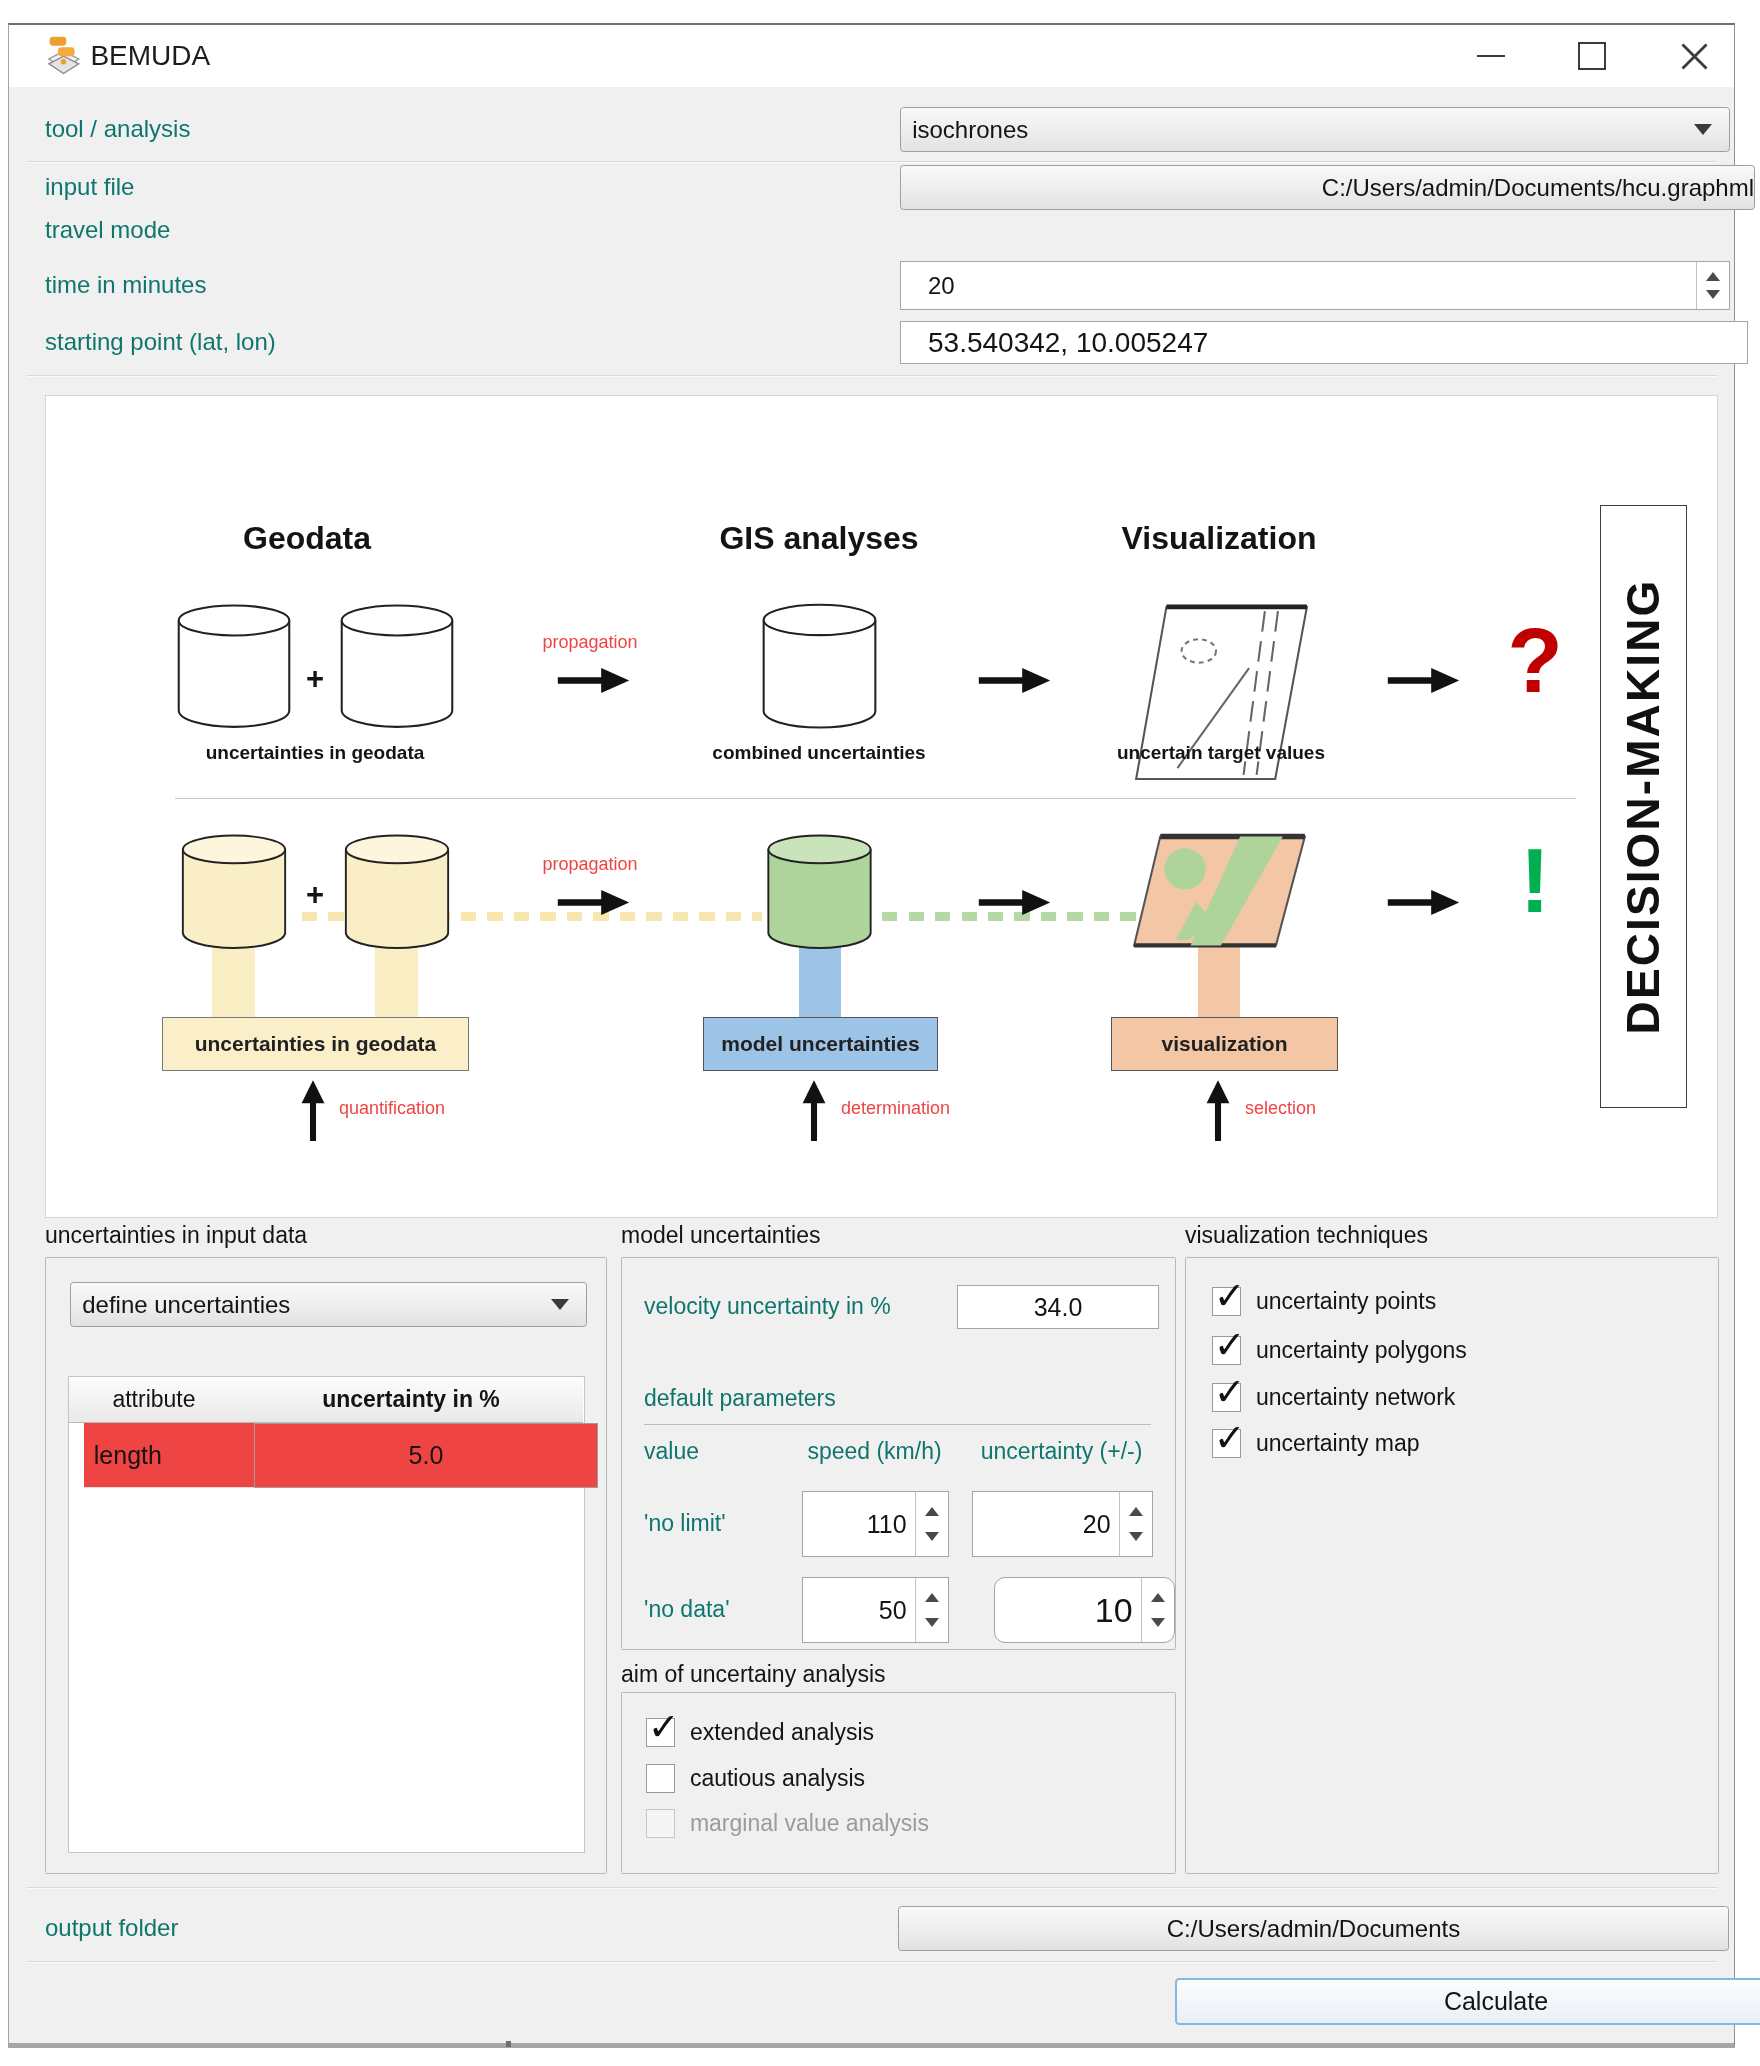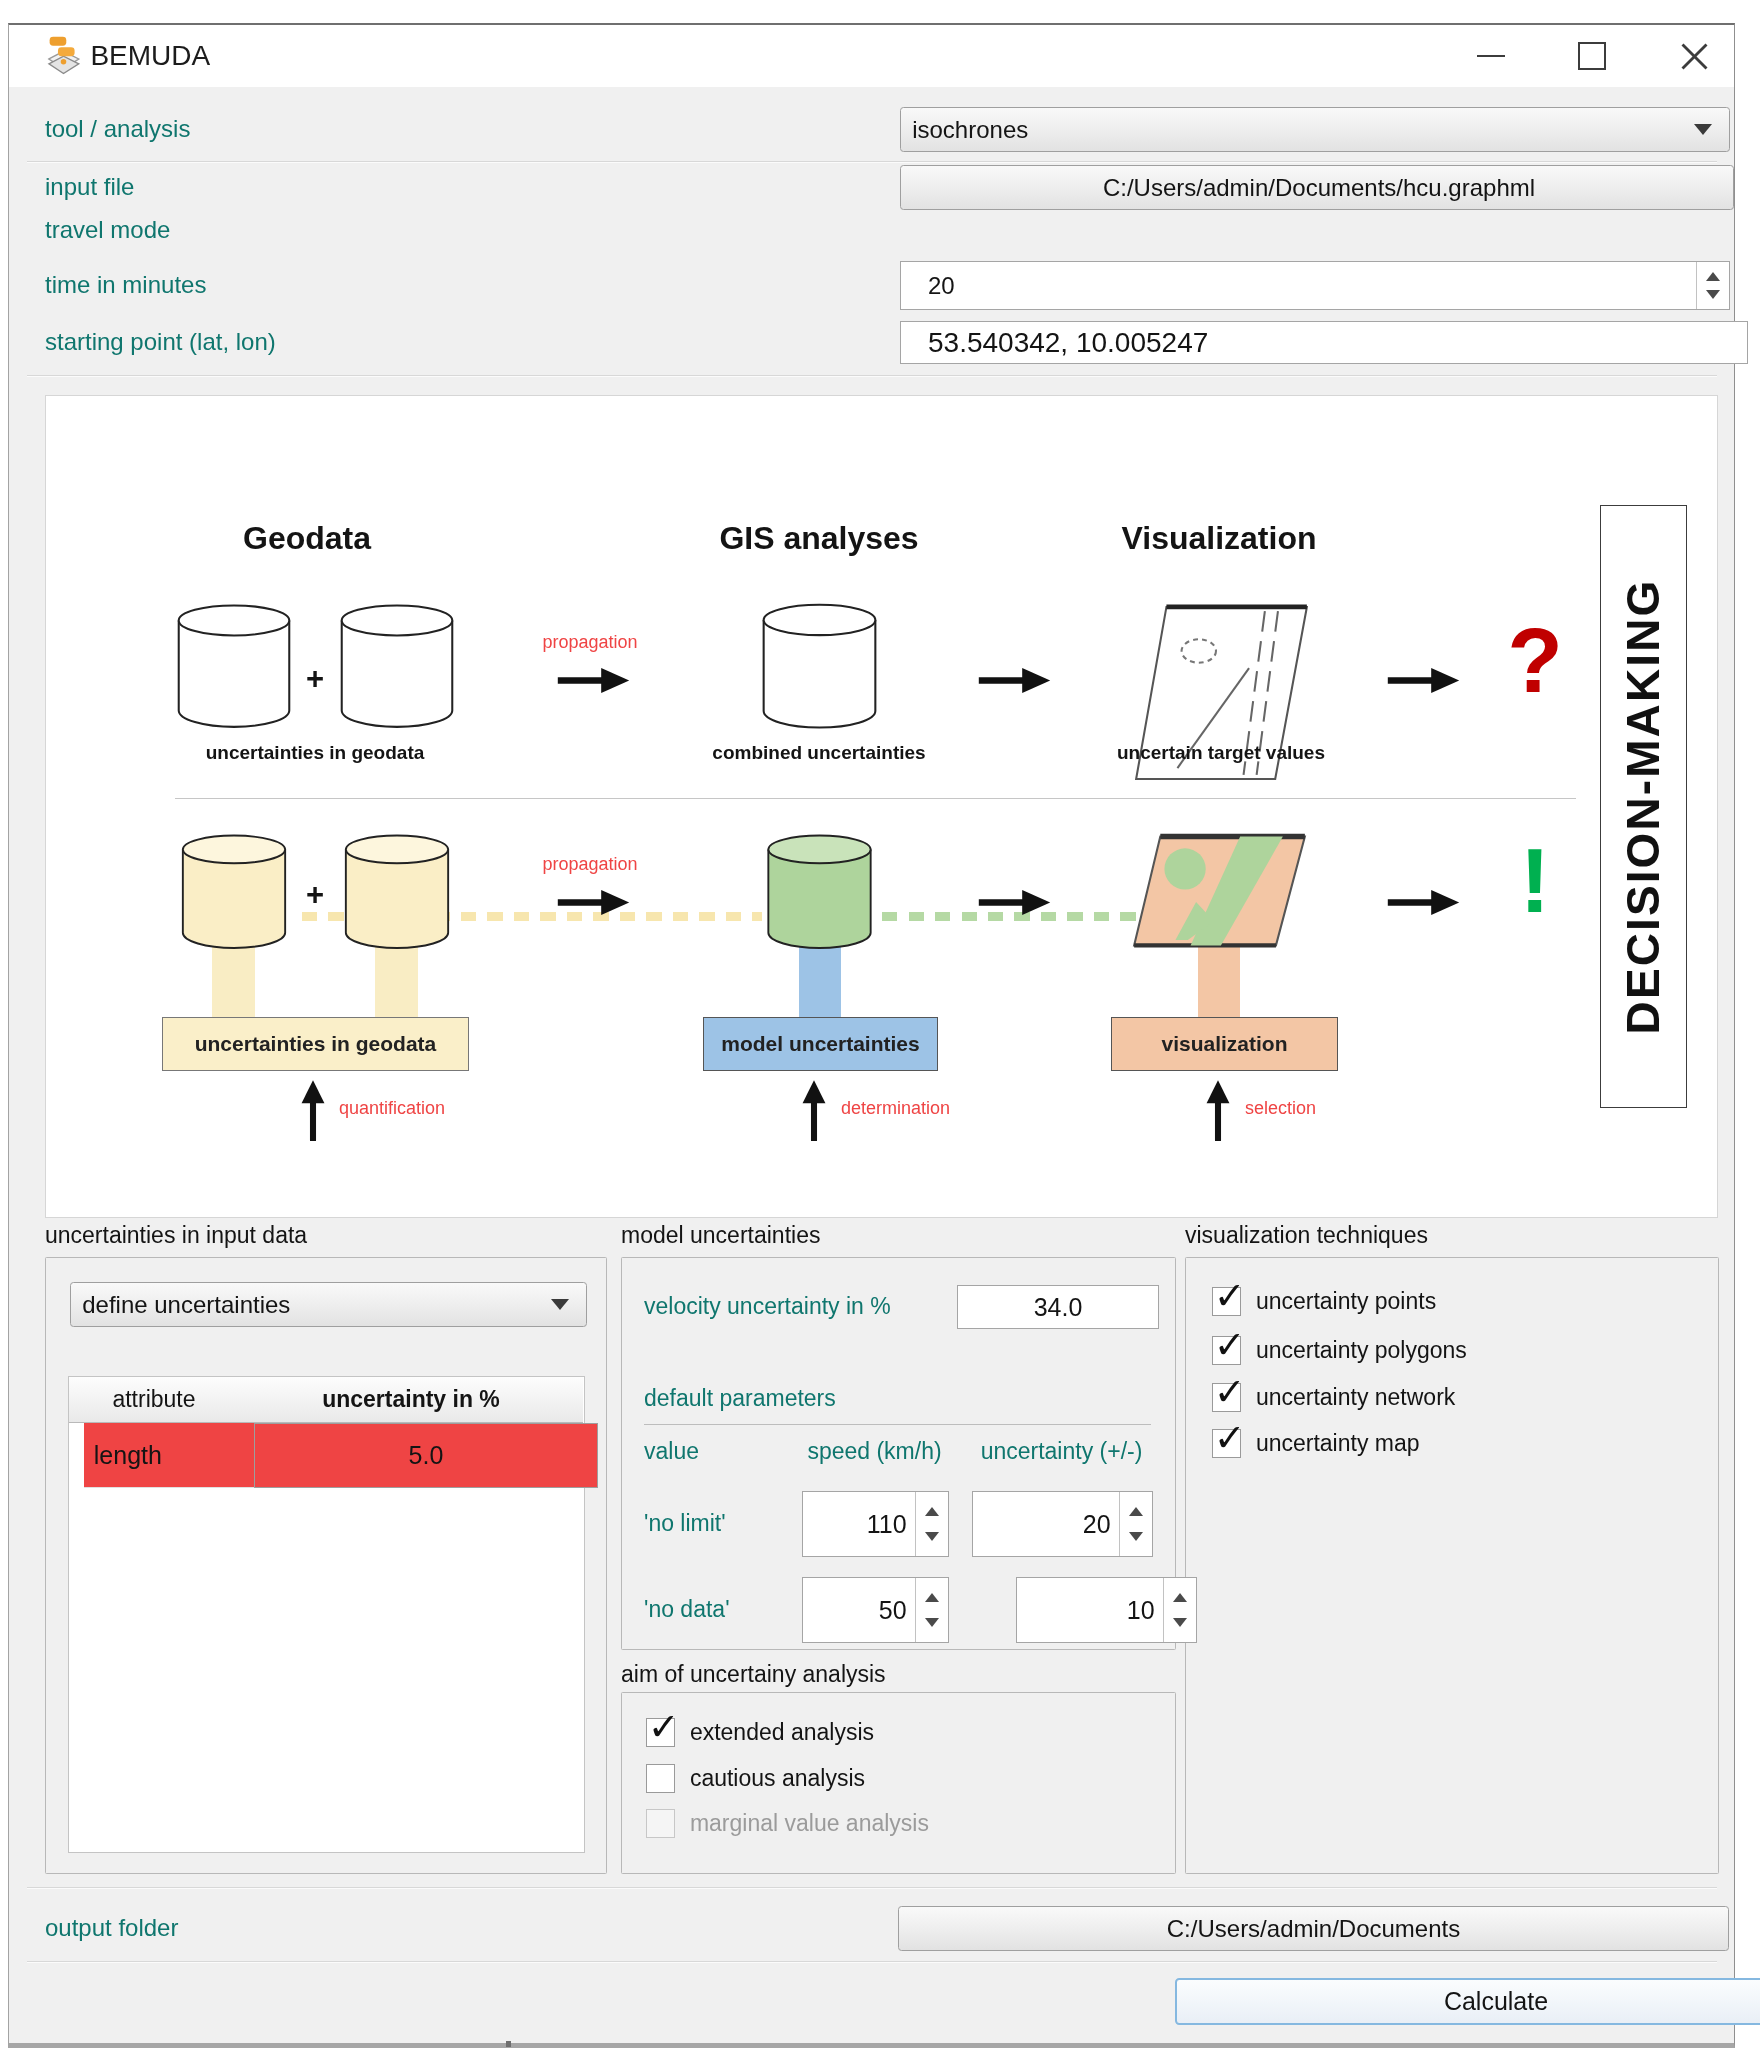--- a/index.html
+++ b/index.html
@@ -14,21 +14,21 @@
   #apptitle{position:absolute;left:81px;top:0;height:62px;line-height:62px;font-size:28px;color:#1c1c1c;}
   .winbtn{position:absolute;top:0;width:84px;height:62px;display:flex;align-items:center;justify-content:center;}
   
   .lbl{position:absolute;font-size:24px;color:#0f766e;display:flex;align-items:center;}
   .combo,.btn3d{position:absolute;background:linear-gradient(#f9f9f9,#ededed 55%,#e2e2e2);
         border:0.7px solid #9f9f9f;border-radius:3.5px;display:flex;align-items:center;font-size:24px;}
   .combo .cval{padding-left:11.2px;flex:1;}
   .combo .carrow{width:0;height:0;border-left:9px solid transparent;border-right:9px solid transparent;
         border-top:11.2px solid #3a3a3a;margin-right:17px;}
   .btn3d{justify-content:center;}
-  .btn3d.leftalign{justify-content:center;padding-left:4px;}
+  .btn3d.leftalign{justify-content:flex-end;padding-left:25px;}
   .tinput{position:absolute;background:#fff;border:0.7px solid #a5a5a5;display:flex;align-items:center;
         font-size:28px;padding-left:27px;}
   .spinw{position:absolute;background:#fff;border:0.7px solid #a5a5a5;display:flex;align-items:center;font-size:24px;}
   .spinw .val{flex:1;padding-left:27px;}
   .spinw .val.right{text-align:right;padding-right:8.4px;}
   .spinbtns{width:32px;align-self:stretch;border-left:0.7px solid #c2c2c2;display:flex;flex-direction:column;
         align-items:center;justify-content:space-evenly;}
   .tri-up{width:0;height:0;border-left:7.7px solid transparent;border-right:7.7px solid transparent;
         border-bottom:9.8px solid #4a4a4a;}
   .tri-down{width:0;height:0;border-left:7.7px solid transparent;border-right:7.7px solid transparent;
@@ -343,21 +343,21 @@
   </div>
 
   <div class="lbl" style="left:644px;top:1577px;height:64px;font-size:23px;">'no data'</div>
   <div class="spinw" style="left:802px;top:1577px;width:145px;height:64px;font-size:25px;">
     <span class="val right">50</span>
     <span class="spinbtns">
         <span class="tri-up"></span>
         <span class="tri-down"></span>
       </span>
   </div>
-  <div class="spinw" style="left:1016px;top:1577px;width:179px;height:64px;font-size:25px;">
+  <div class="spinw" style="left:994px;top:1577px;width:179px;height:64px;font-size:34px;border-radius:11px;">
     <span class="val right">10</span>
     <span class="spinbtns">
         <span class="tri-up"></span>
         <span class="tri-down"></span>
       </span>
   </div>
 
   <div class="ptitle" style="left:621px;top:1661px;">aim of uncertainy analysis</div>
   <div class="gbox" style="left:621px;top:1692px;width:553px;height:180px;"></div>
 

